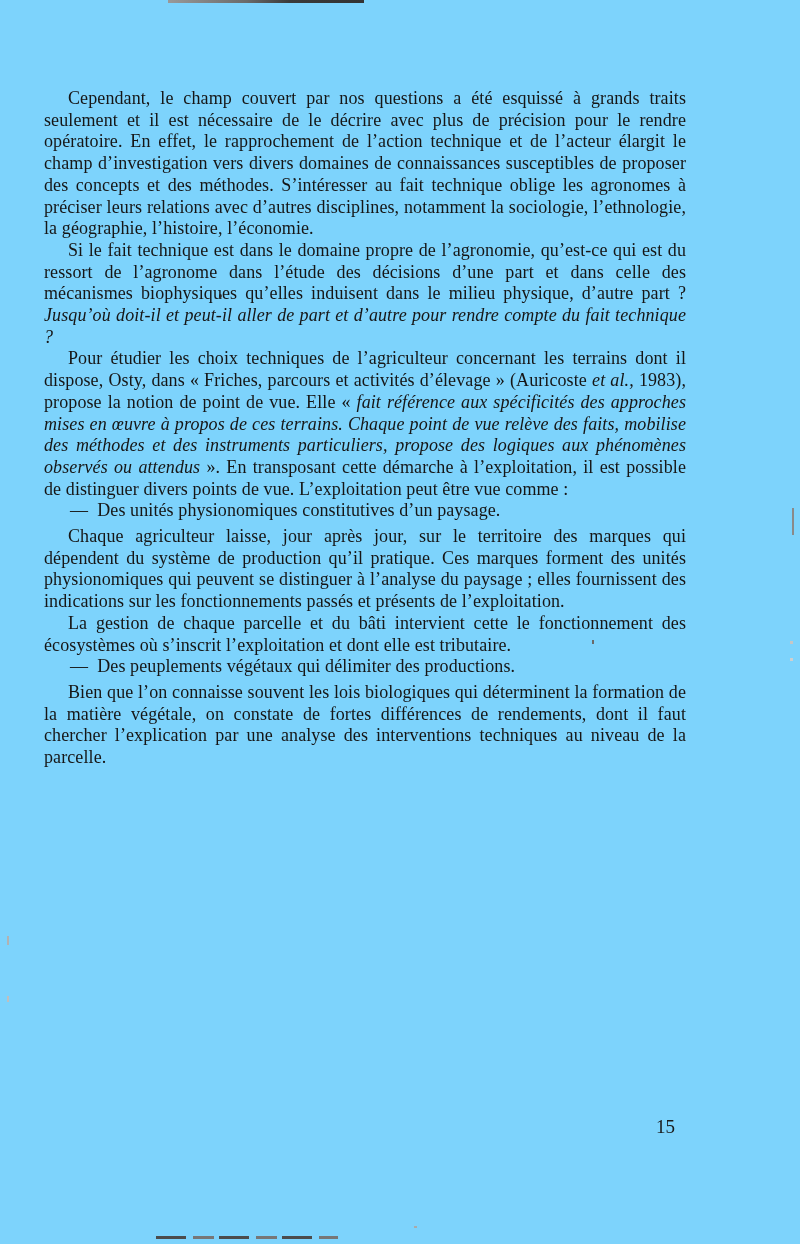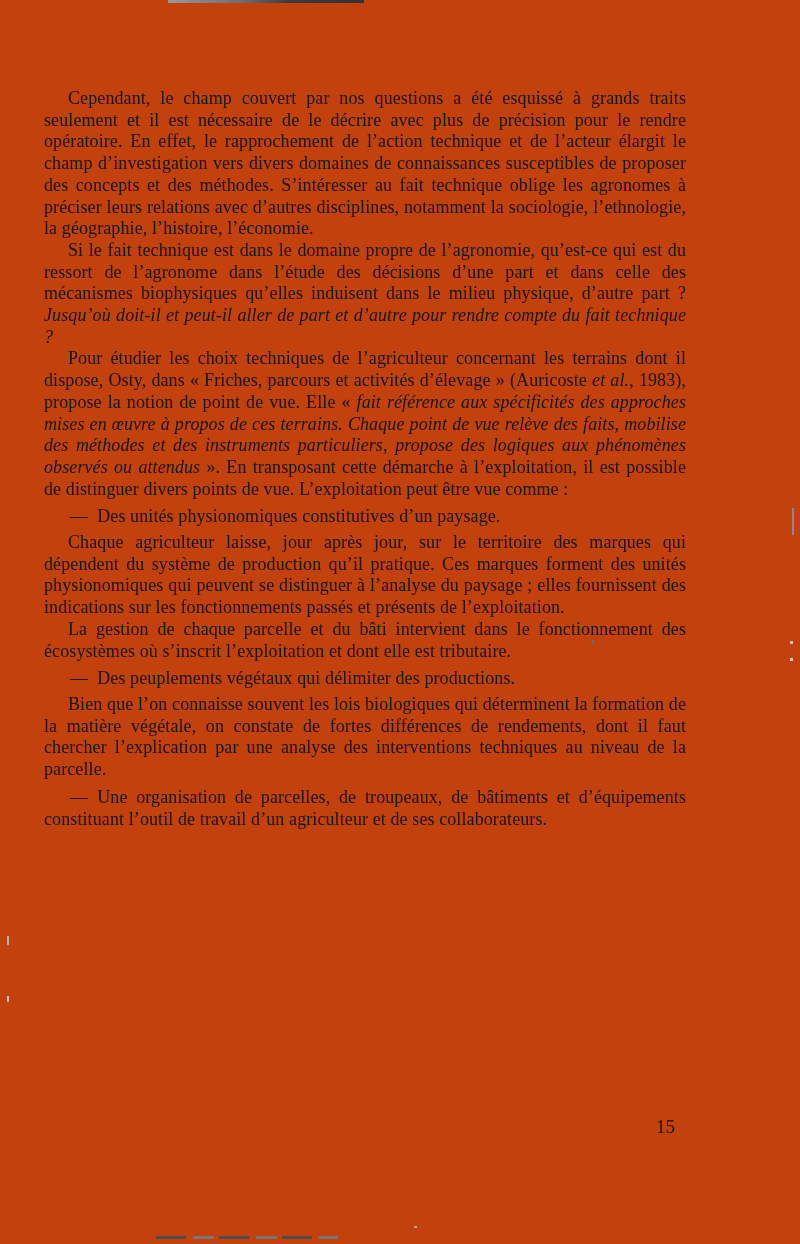--- a/index.html
+++ b/index.html
@@ -4,40 +4,40 @@
 <style>
   html, body {
     margin: 0;
     padding: 0;
     background: #ffffff;
   }
   .page {
     position: relative;
     width: 800px;
     height: 1244px;
-    background: #c2410c;
+    background: #7dd3fc;
     overflow: hidden;
     font-family: "Liberation Serif", "DejaVu Serif", serif;
     color: #161616;
   }
   .text-column {
     position: absolute;
     left: 44px;
     top: 88px;
     width: 642px;
     font-size: 18px;
     line-height: 21.7px;
     text-align: justify;
     letter-spacing: 0.1px;
   }
   .text-column p { margin: 0; }
   p.paragraph { text-indent: 24px; }
   p.bullet {
     text-indent: 26px;
-    margin-top: 6px;
+    margin-top: 0;
     margin-bottom: 4px;
   }
   h2.heading {
     margin: 42px 0 27px 0;
     text-align: center;
     font-weight: bold;
     font-size: 19px;
     line-height: 22px;
   }
   .heading-text {
@@ -101,21 +101,20 @@
   <div class="artifact scan-speck-right-2"></div>
   <div class="artifact scan-speck-bottom"></div>
   <div class="artifact scan-dashes-bottom"></div>
 
   <div class="text-column">
       <p class="paragraph"><span>Cependant, le champ couvert par nos questions a été esquissé à grands traits seulement et il est nécessaire de le décrire avec plus de précision pour le rendre opératoire. En effet, le rapprochement de l’action technique et de l’acteur élargit le champ d’investigation vers divers domaines de connaissances susceptibles de proposer des concepts et des méthodes. S’intéresser au fait technique oblige les agronomes à préciser leurs relations avec d’autres disciplines, notamment la sociologie, l’ethnologie, la géographie, l’histoire, l’économie.</span></p>
       <p class="paragraph"><span>Si le fait technique est dans le domaine propre de l’agronomie, qu’est-ce qui est du ressort de l’agronome dans l’étude des décisions d’une part et dans celle des mécanismes biophysiques qu’elles induisent dans le milieu physique, d’autre part ? </span><i>Jusqu’où doit-il et peut-il aller de part et d’autre pour rendre compte du fait technique ?</i></p>
       <p class="paragraph"><span>Pour étudier les choix techniques de l’agriculteur concernant les terrains dont il dispose, Osty, dans « Friches, parcours et activités d’élevage » (Auricoste </span><i>et al.,</i><span> 1983), propose la notion de point de vue. Elle « </span><i>fait référence aux spécificités des approches mises en œuvre à propos de ces terrains. Chaque point de vue relève des faits, mobilise des méthodes et des instruments particuliers, propose des logiques aux phénomènes observés ou attendus</i><span> ». En transposant cette démarche à l’exploitation, il est possible de distinguer divers points de vue. L’exploitation peut être vue comme :</span></p>
       <p class="bullet"><span>— </span><span>Des unités physionomiques constitutives d’un paysage.</span></p>
       <p class="paragraph"><span>Chaque agriculteur laisse, jour après jour, sur le territoire des marques qui dépendent du système de production qu’il pratique. Ces marques forment des unités physionomiques qui peuvent se distinguer à l’analyse du paysage ; elles fournissent des indications sur les fonctionnements passés et présents de l’exploitation.</span></p>
-      <p class="paragraph"><span>La gestion de chaque parcelle et du bâti intervient dans le fonctionnement des écosystèmes où s’inscrit l’exploitation et dont elle est tributaire.</span></p>
+      <p class="paragraph"><span>La gestion de chaque parcelle et du bâti intervient cette le fonctionnement des écosystèmes où s’inscrit l’exploitation et dont elle est tributaire.</span></p>
       <p class="bullet"><span>— </span><span>Des peuplements végétaux qui délimiter des productions.</span></p>
       <p class="paragraph"><span>Bien que l’on connaisse souvent les lois biologiques qui déterminent la formation de la matière végétale, on constate de fortes différences de rendements, dont il faut chercher l’explication par une analyse des interventions techniques au niveau de la parcelle.</span></p>
-      <p class="bullet"><span>— </span><span>Une organisation de parcelles, de troupeaux, de bâtiments et d’équipements constituant l’outil de travail d’un agriculteur et de ses collaborateurs.</span></p>
     </div>
 
   <div class="page-number">15</div>
 
 </div>
 
 </body></html>

